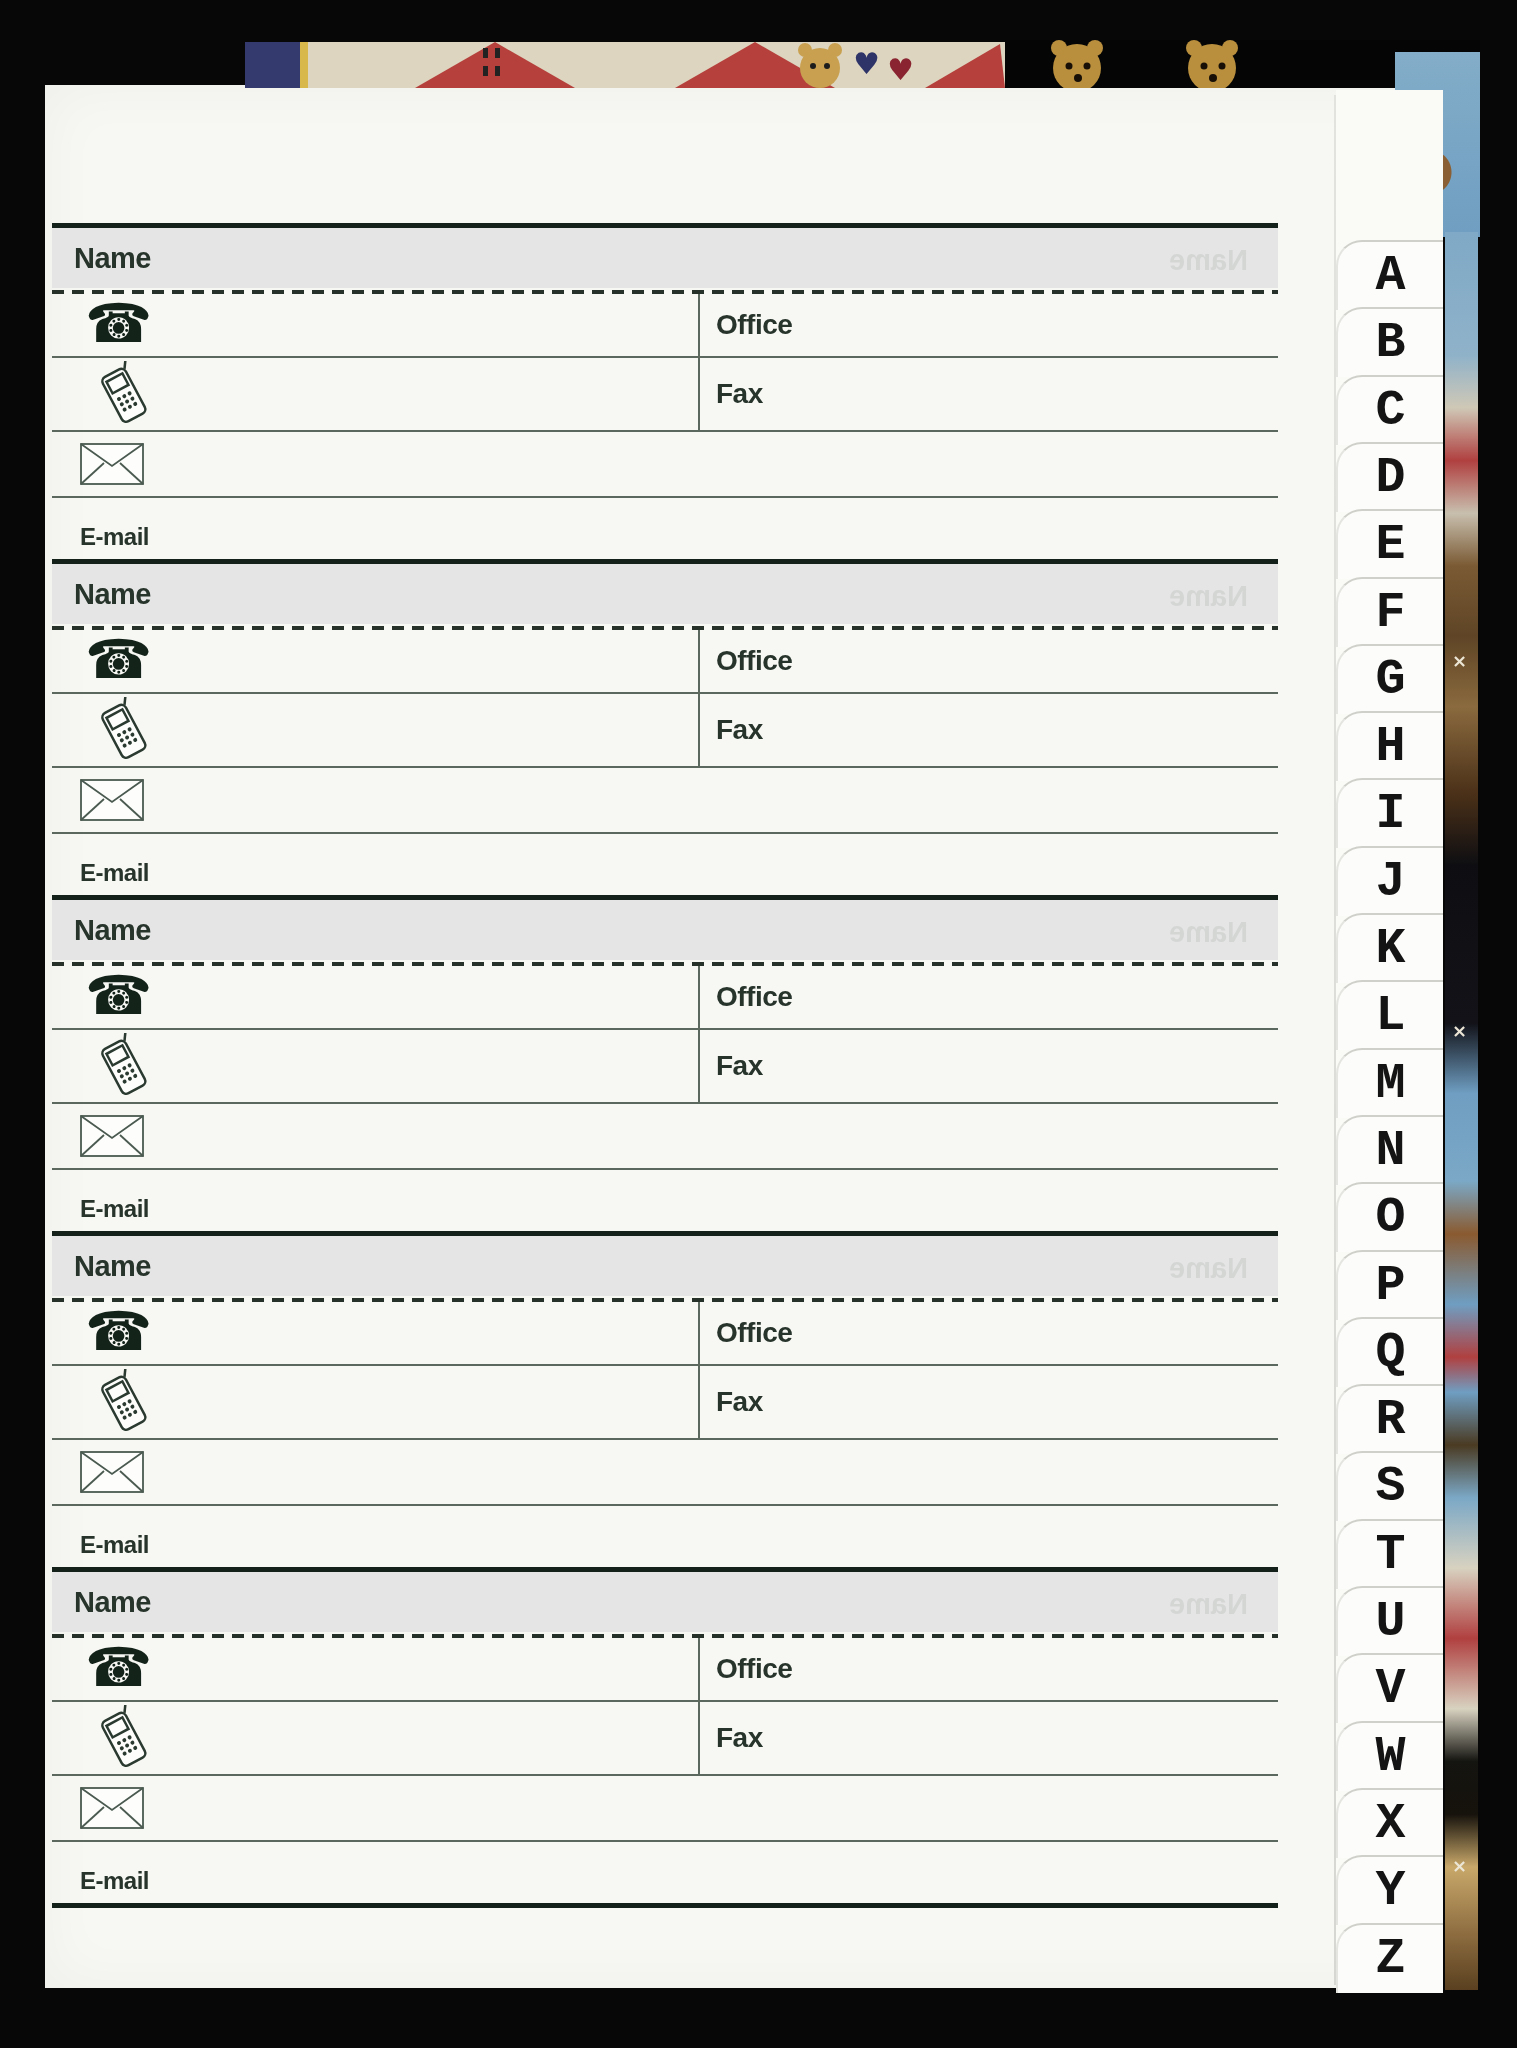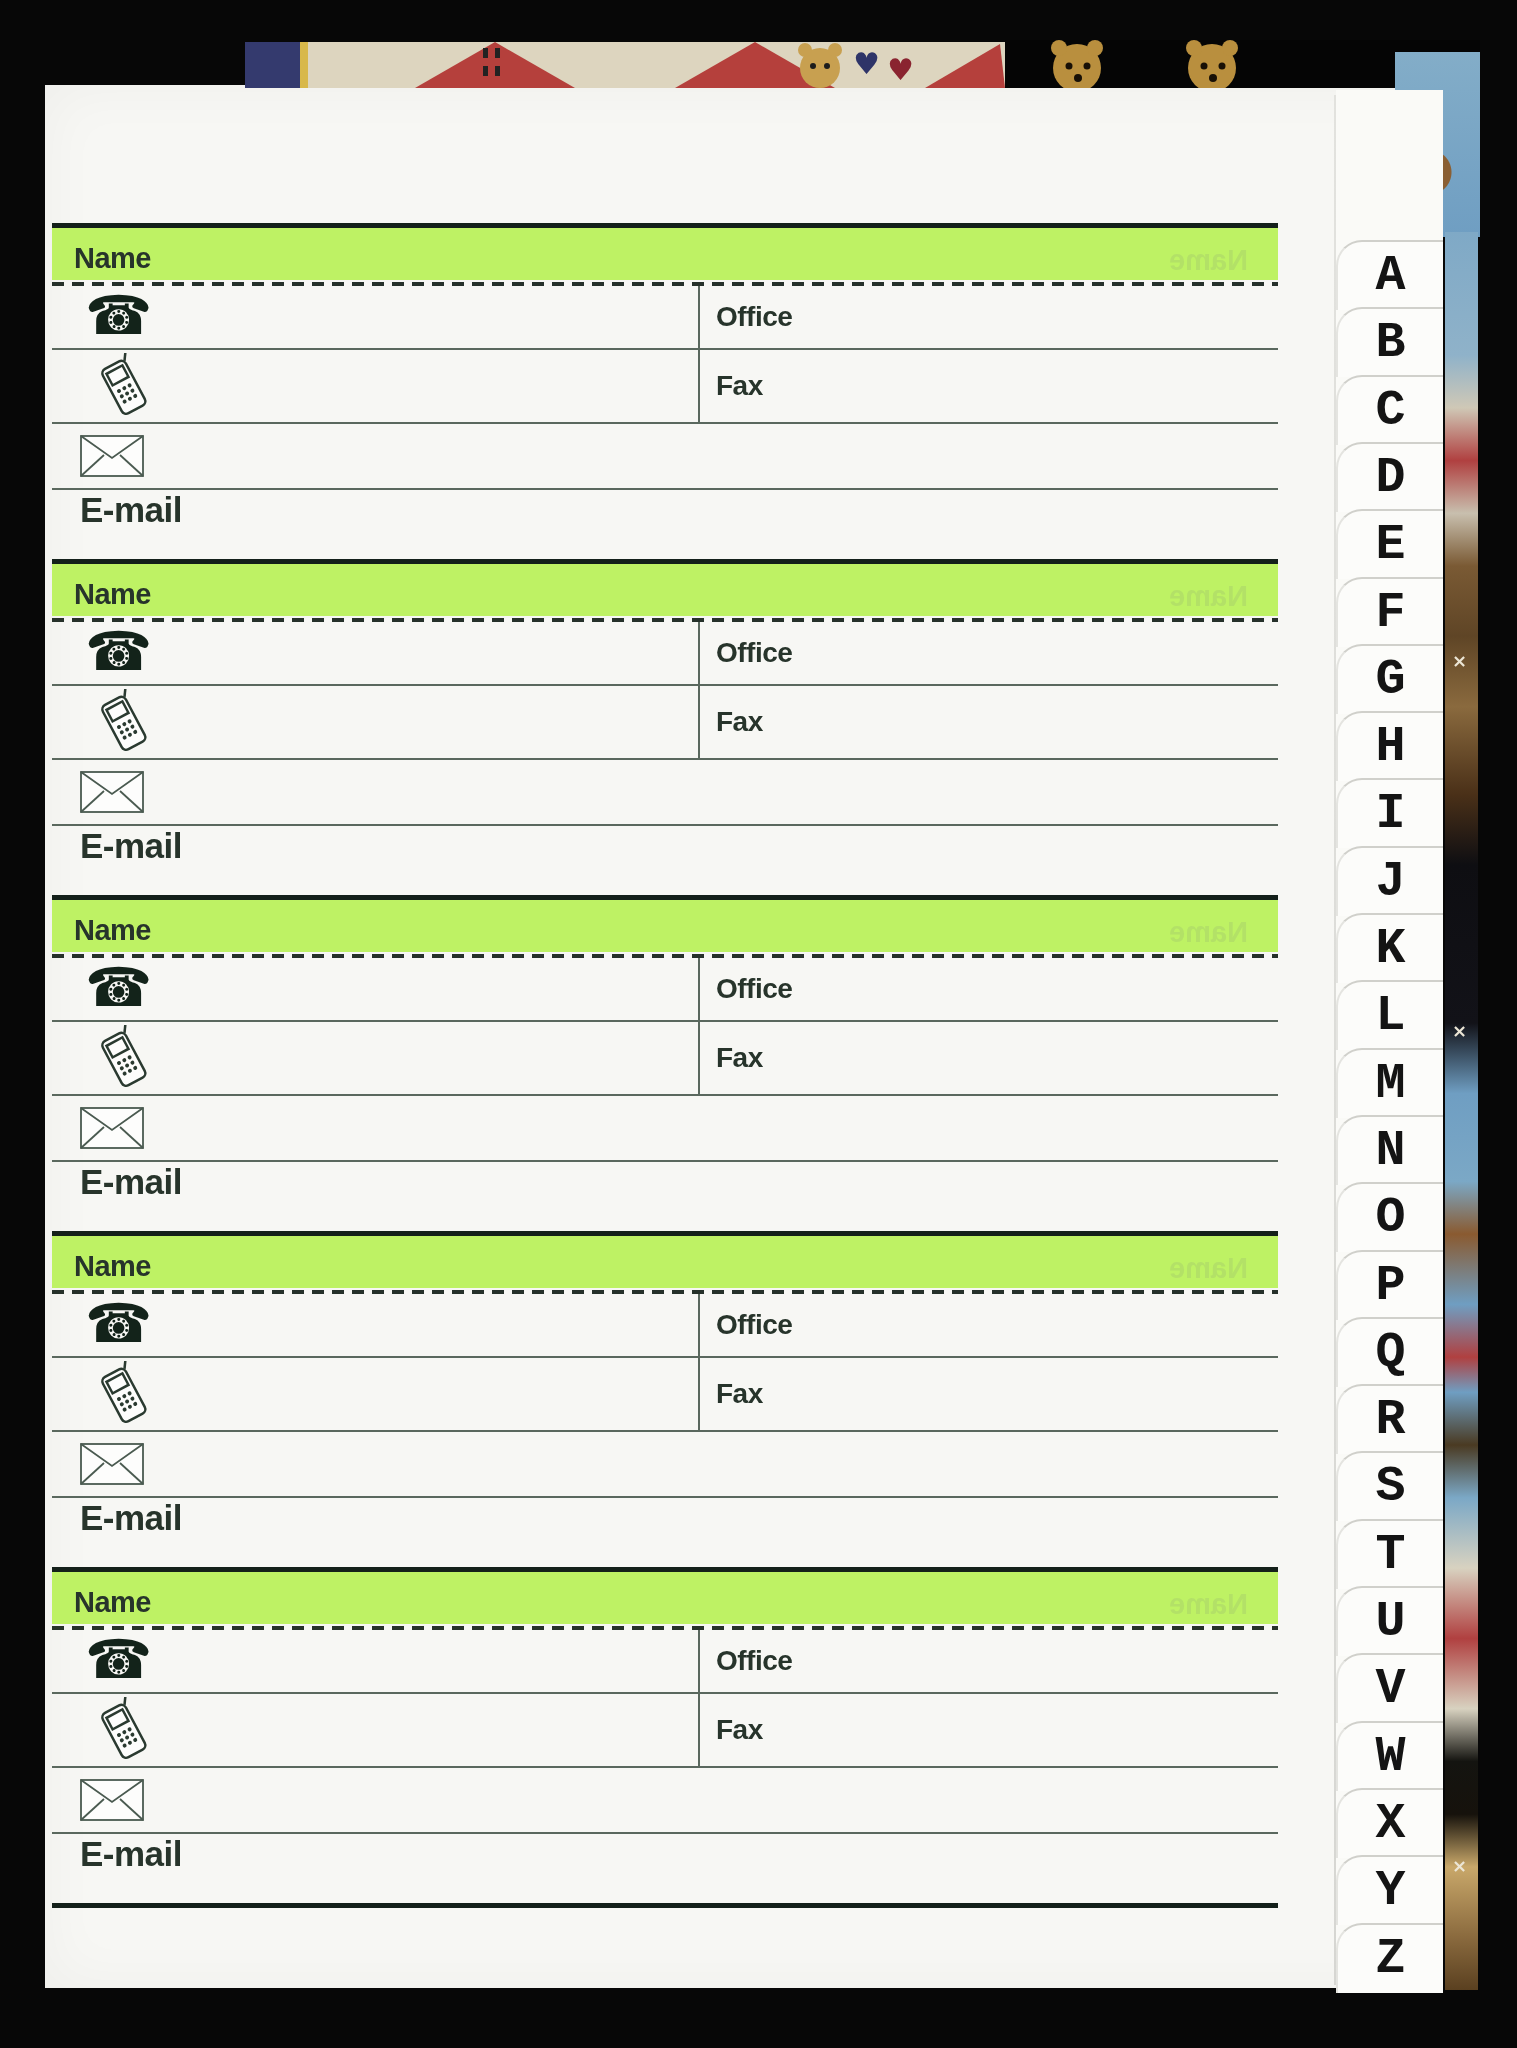--- a/index.html
+++ b/index.html
@@ -17,21 +17,21 @@
   .page-edge-line{
     position:absolute;left:1334px;top:95px;width:2px;height:1890px;
     background:linear-gradient(to bottom,#e2e2de,#d6d6d2);
   }
   
   .content{position:absolute;left:52px;top:223px;width:1226px;}
   .block{position:relative;height:336px;}
   .block.last{border-bottom:5px solid #14201a;}
   .topline{height:5px;background:#14201a;}
   .name-bar{
-    position:relative;height:52px;background:#bef264;
+    position:relative;height:60px;background:#e5e5e5;
   }
   .name-label{
     position:absolute;left:22px;top:14px;
     font-size:29px;font-weight:bold;letter-spacing:-0.5px;color:#27342b;
   }
   .ghost-name{
     position:absolute;right:30px;top:16px;
     font-size:29px;font-weight:bold;color:#76837a;opacity:0.15;
     transform:scaleX(-1);
   }
@@ -46,22 +46,22 @@
   .cell-right.divided{border-left:2px solid #5a685e;padding-left:48px;}
   .row-phone{height:62px;}
   .row-mobile{height:72px;}
   .row-envelope{height:64px;}
   .row-email{height:61px;position:relative;}
   .field-label{
     position:absolute;left:16px;top:50%;transform:translateY(-50%);
     font-size:28px;font-weight:bold;letter-spacing:-0.5px;color:#27342b;
   }
   .email-label{
-    position:absolute;left:28px;top:0;
-    font-size:35px;font-weight:bold;letter-spacing:-0.5px;color:#27342b;
+    position:absolute;left:28px;top:25px;
+    font-size:24px;font-weight:bold;letter-spacing:-0.5px;color:#27342b;
   }
   .icon-phone{
     position:absolute;left:33px;top:50%;transform:translateY(-52%);
     font-family:"DejaVu Sans",sans-serif;font-size:54px;line-height:1;color:#13231a;
   }
   .icon-svg{position:absolute;left:40px;top:50%;transform:translateY(-50%);}
   .icon-envelope-svg{position:absolute;left:28px;top:50%;transform:translateY(-50%);}
   
   .tabs{position:absolute;left:1336px;top:90px;width:107px;height:1898px;background:#fafaf7;}
   .tab{

